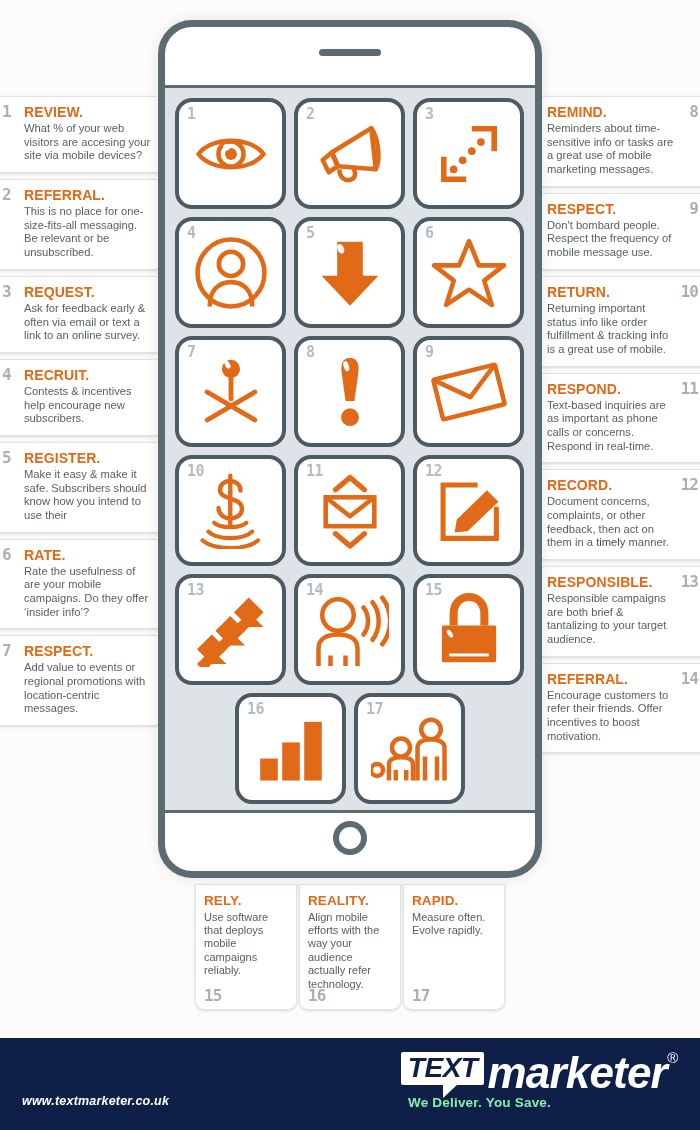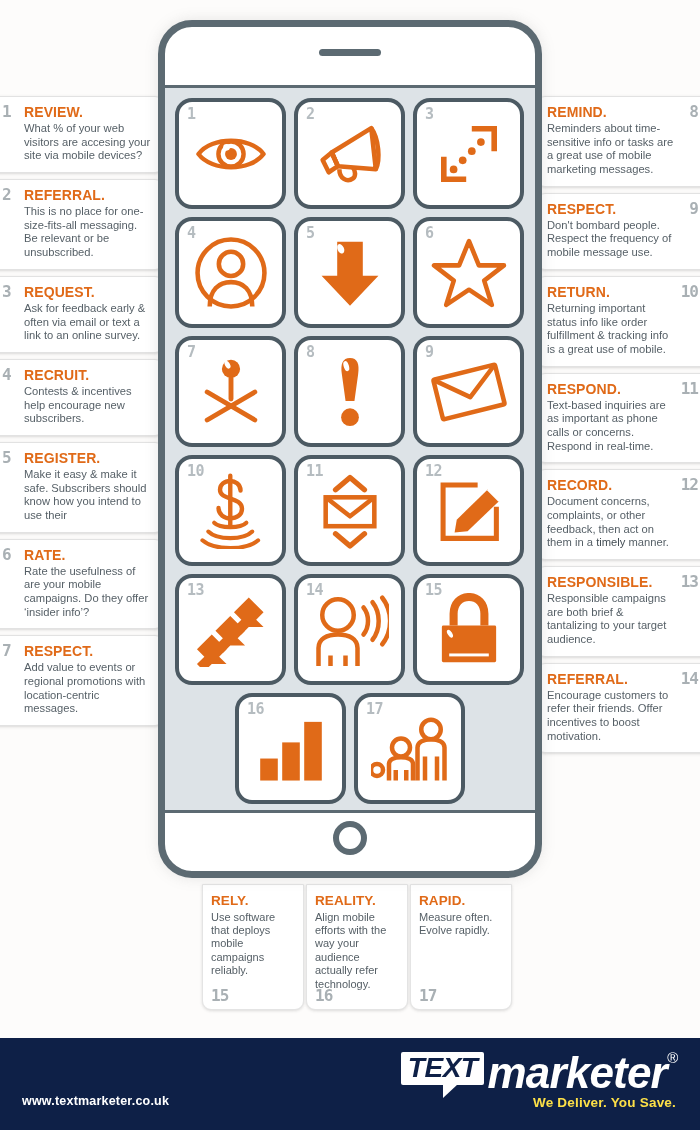--- a/index.html
+++ b/index.html
@@ -88,21 +88,21 @@
     color:#e06a18; font-size:14px; font-weight:bold;
     line-height:1.15; margin-bottom:2px; letter-spacing:0.1px;
   }
   .card-body {
     color:#555f66; font-size:11.2px; line-height:1.22;
   }
   .card-body b { font-weight:normal; color:#434d54; }
 
   
   .bottom-row {
-    position:absolute; left:202px; top:884px;
+    position:absolute; left:195px; top:884px;
     width:310px; display:flex; gap:2px; z-index:2;
   }
   .bcard {
     width:102px; min-height:126px;
     background:#ffffff;
     border:1px solid #e4e4e4;
     border-radius:0 0 9px 9px;
     box-shadow:0 1px 3px rgba(90,90,90,0.2);
     padding:8px 8px 6px 8px;
     position:relative;
@@ -117,20 +117,21 @@
 
   
   .footer {
     position:absolute; left:0; bottom:0; width:700px; height:92px;
     background:#0e2047; z-index:10;
   }
   .footer-url {
     position:absolute; left:22px; bottom:22px;
     color:#ffffff; font-size:12.5px; font-weight:bold;
     letter-spacing:0.2px;
+    font-style:italic;
   }
   .logo { position:absolute; right:22px; top:14px; width:270px; height:62px; }
   .logo-row { display:flex; align-items:flex-start; justify-content:flex-end;font-style:italic; }
   .logo-bubble {
     position:relative; background:#ffffff;
     padding:2px 7px 3px 7px; border-radius:2px;
     margin-right:3px;
   }
   .logo-bubble span {
     color:#0e2047; font-size:28px; font-weight:bold;
@@ -141,21 +142,21 @@
     content:""; position:absolute; left:50%; bottom:-13px;
     width:0; height:0; border-left:0 solid transparent;
     border-right:15px solid transparent; border-top:14px solid #ffffff;
   }
   .logo-word {
     color:#ffffff; font-size:44px; font-weight:bold; line-height:0.94;
     letter-spacing:-0.8px;
   }
   .logo-reg { color:#ffffff; font-size:15px; line-height:1; margin-top:-2px; }
   .logo-tag {
-    text-align:right; color:#fde047; font-size:13.5px;
+    text-align:left; color:#86efac; font-size:13.5px;
     font-weight:bold; letter-spacing:0.2px; margin-top:2px; padding-right:2px;
   }
 </style>
 </head>
 <body>
 
 <div id="root">
 
   <div class="col col-left" id="left-col">
   <div class="card">

